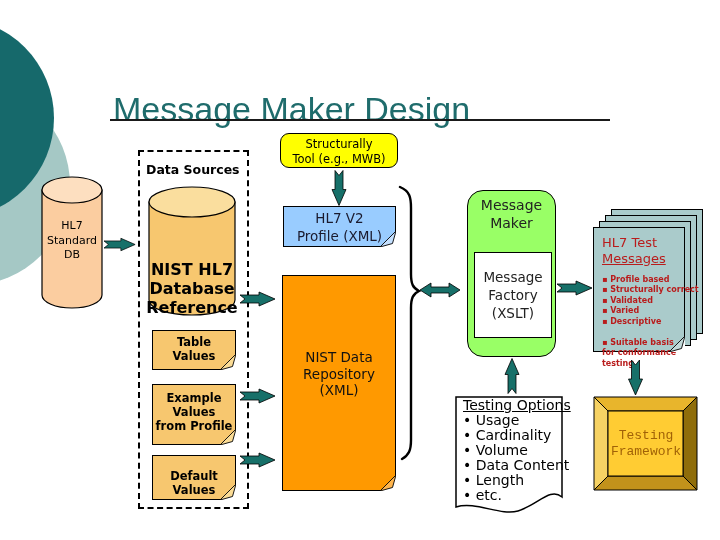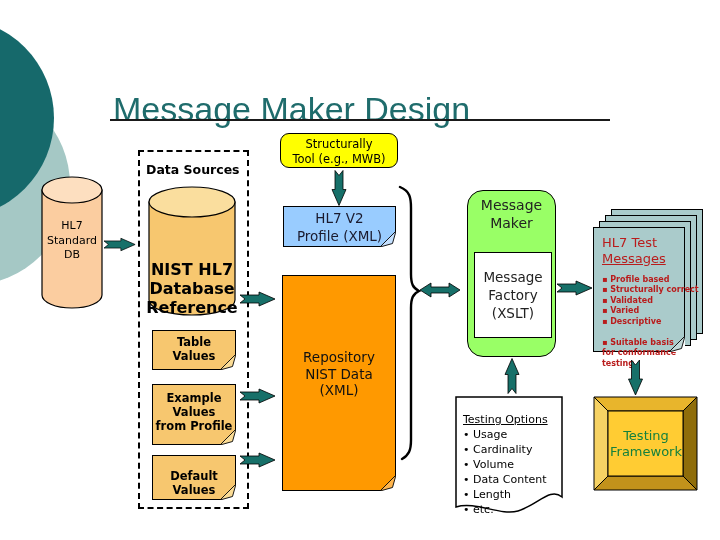--- a/index.html
+++ b/index.html
@@ -47,28 +47,28 @@
   
   .sheet{position:absolute;width:92px;height:125px;background:#AACBCB;border:1px solid #000;box-sizing:border-box;}
   .sheet-content{padding:7px 2px 0 8px;color:#b91c1c;}
   .sheet-content .t1{font-size:13px;line-height:16px;white-space:nowrap;}
   .sheet-content .t2{font-size:13px;line-height:16px;text-decoration:underline;white-space:nowrap;}
   .mini-bullets{margin:8px 0 0 0;padding:0;list-style:none;font-size:8px;font-weight:bold;line-height:10.4px;}
   .mini-bullets li{white-space:nowrap;}
   .mini-bullets li.wrap{white-space:normal;margin-top:11px;}
   .mini-bullets li::before{content:"▪ ";}
   
-  .opt-text{left:463px;top:412px;font-size:11px;line-height:15px;}
+  .opt-text{left:463px;top:398px;font-size:14px;line-height:15px;}
   .opt-title{text-decoration:underline;white-space:nowrap;}
   .opt-list{margin:0;padding:0;list-style:none;}
   .opt-list li{white-space:nowrap;}
   .opt-list li::before{content:"• ";}
   
   .fw-label{left:608px;top:412px;width:76px;height:64px;display:flex;align-items:center;
-        justify-content:center;text-align:center;color:#15803d;font-size:13px;line-height:16.5px;}
+        justify-content:center;text-align:center;color:#a16207;font-size:13px;line-height:16.5px;font-family:Liberation Mono, monospace;}
   svg{display:block;}
 </style>
 </head>
 <body>
 
 <div class="slide">
 
   <div class="circle light"></div>
   <div class="circle dark"></div>
 
@@ -141,22 +141,22 @@
     <div>HL7 V2</div>
     <div>Profile (XML)</div>
     <svg class="fold" viewBox="0 0 16 16">
       <polygon points="16,0 16,16 0,16" fill="#fff"></polygon>
       <polygon points="0,16 16,0 12.5,12.5" fill="#C4E0FF" stroke="#000" stroke-width="0.9"></polygon>
     </svg>
   </div>
 
   <div class="abs orangebox">
     <div class="txt">
+      <div>NIST Data</div>
       <div>Repository</div>
-      <div>NIST Data</div>
       <div>(XML)</div>
     </div>
     <svg class="fold" viewBox="0 0 16 16">
       <polygon points="16,0 16,16 0,16" fill="#fff"></polygon>
       <polygon points="0,16 16,0 12.5,12.5" fill="#FFB54D" stroke="#000" stroke-width="0.9"></polygon>
     </svg>
   </div>
 
   <svg class="abs" style="left:396px;top:182px;" width="28" height="282" viewBox="0 0 28 282">
     <path d="M4,5 C14,9 15,16 15,26 L15,92 C15,102 17,106 23,109 C17,112 15,116 15,126 L15,258 C15,268 13,273 6,277" fill="none" stroke="#000" stroke-width="2.4" stroke-linecap="round"></path>

